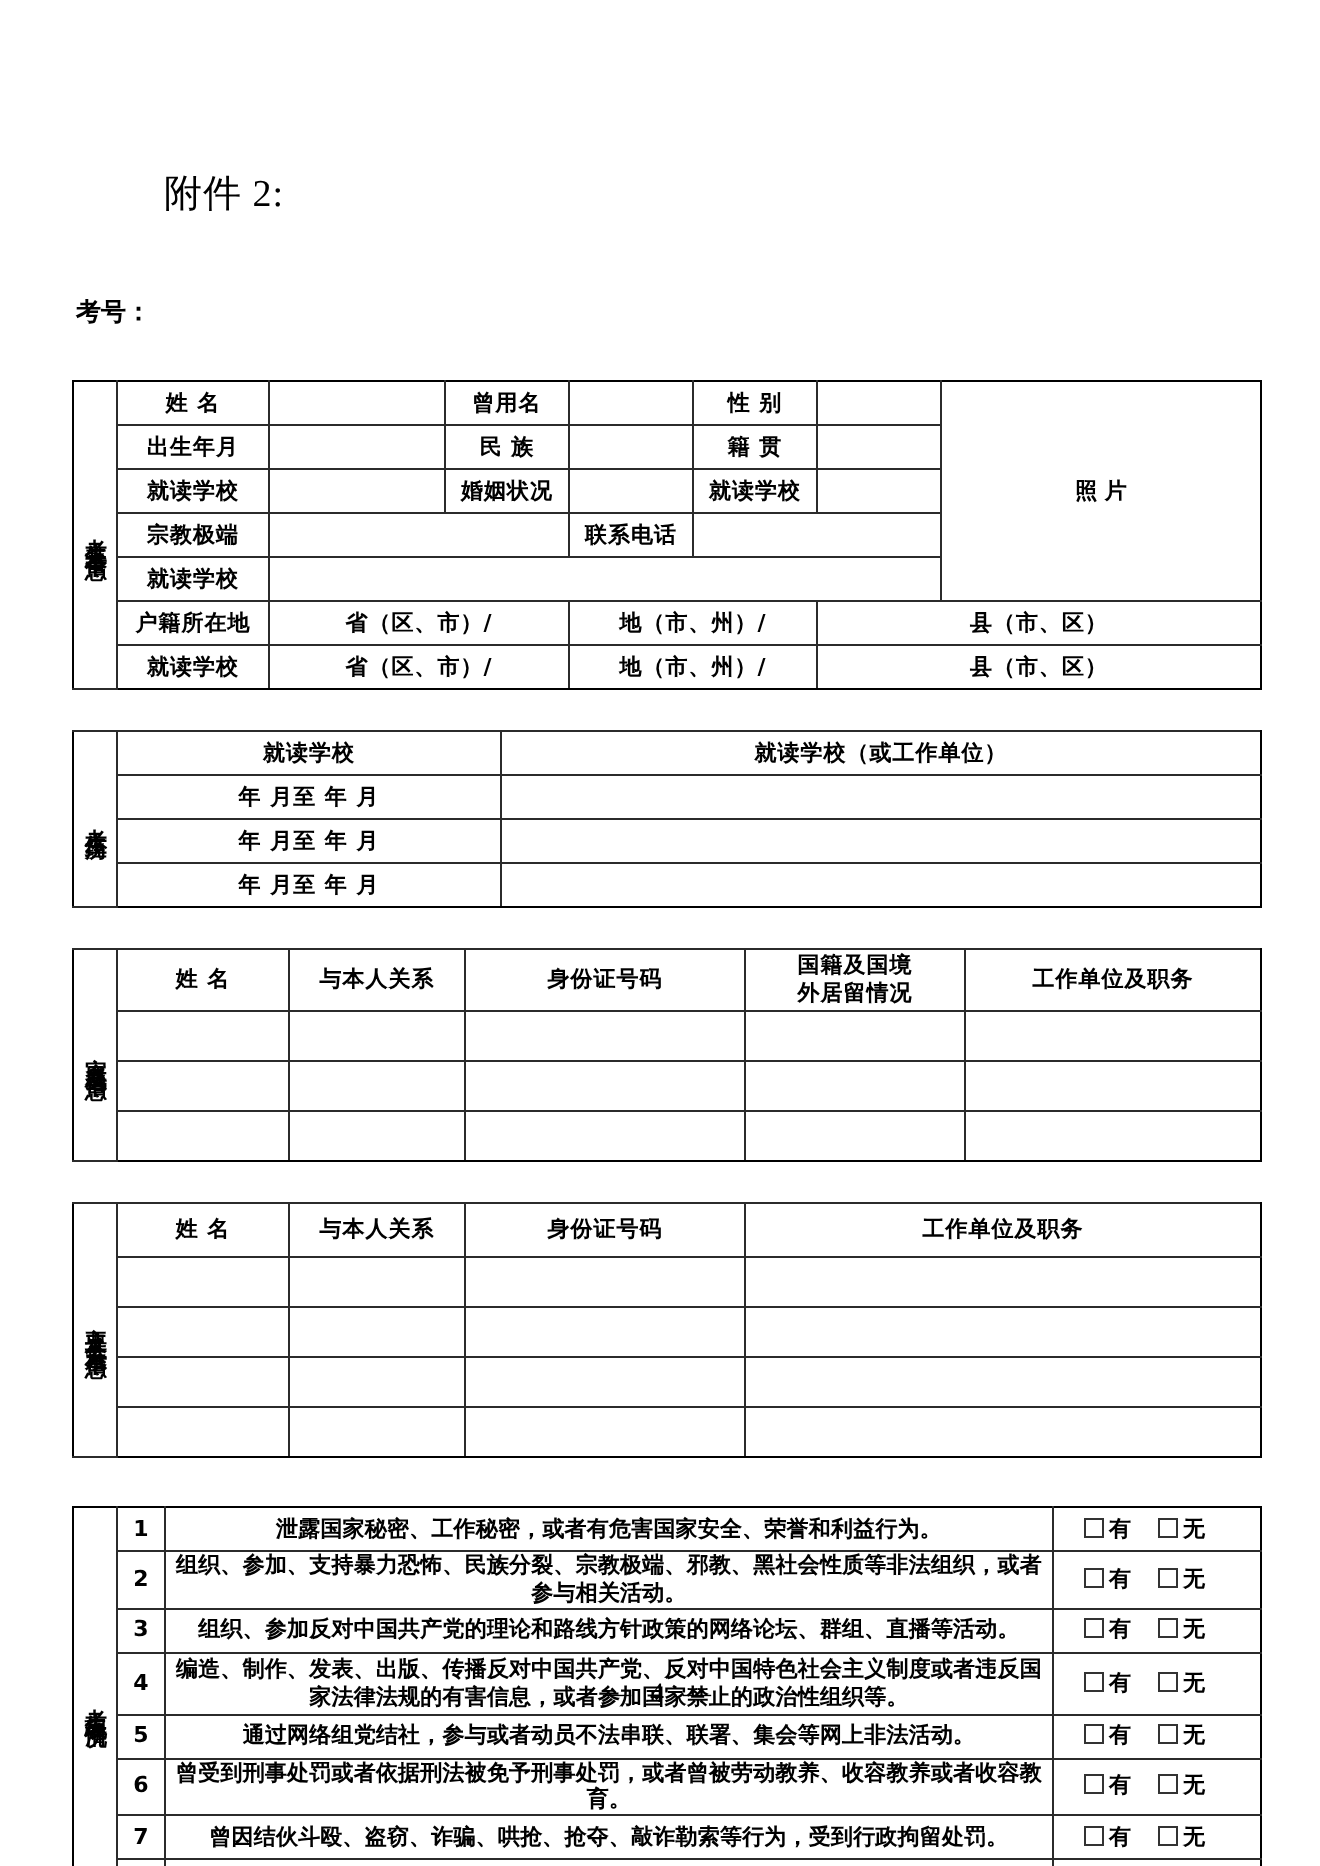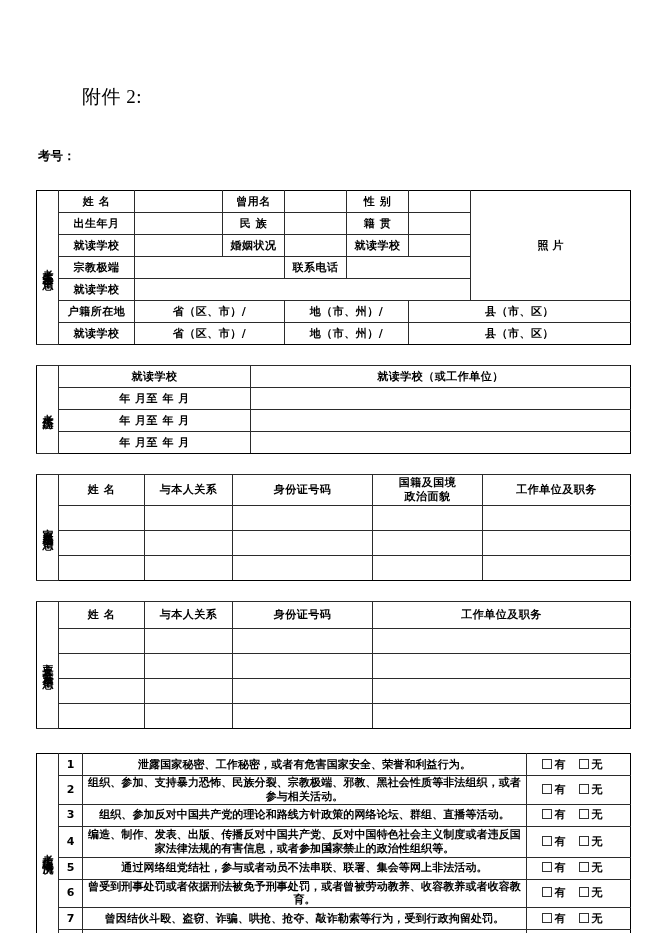--- a/index.html
+++ b/index.html
@@ -271,21 +271,21 @@
       <tbody>
           <tr>
         <td class="vert outer-l" rowspan="4">
           <span class="vtext">家庭成员信息</span>
         </td>
         <td class="lbl" style="height:30px">姓  名</td>
         <td class="lbl">与本人关系</td>
         <td class="lbl">身份证号码</td>
         <td class="lbl">
           <div>国籍及国境</div>
-          <div>政治面貌</div>
+          <div>外居留情况</div>
         </td>
         <td class="lbl outer-r">工作单位及职务</td>
       </tr>
       <tr>
         <td class="blank" style="height:24px"></td>
         <td class="blank"></td>
         <td class="blank"></td>
         <td class="blank"></td>
         <td class="blank outer-r"></td>
       </tr>

